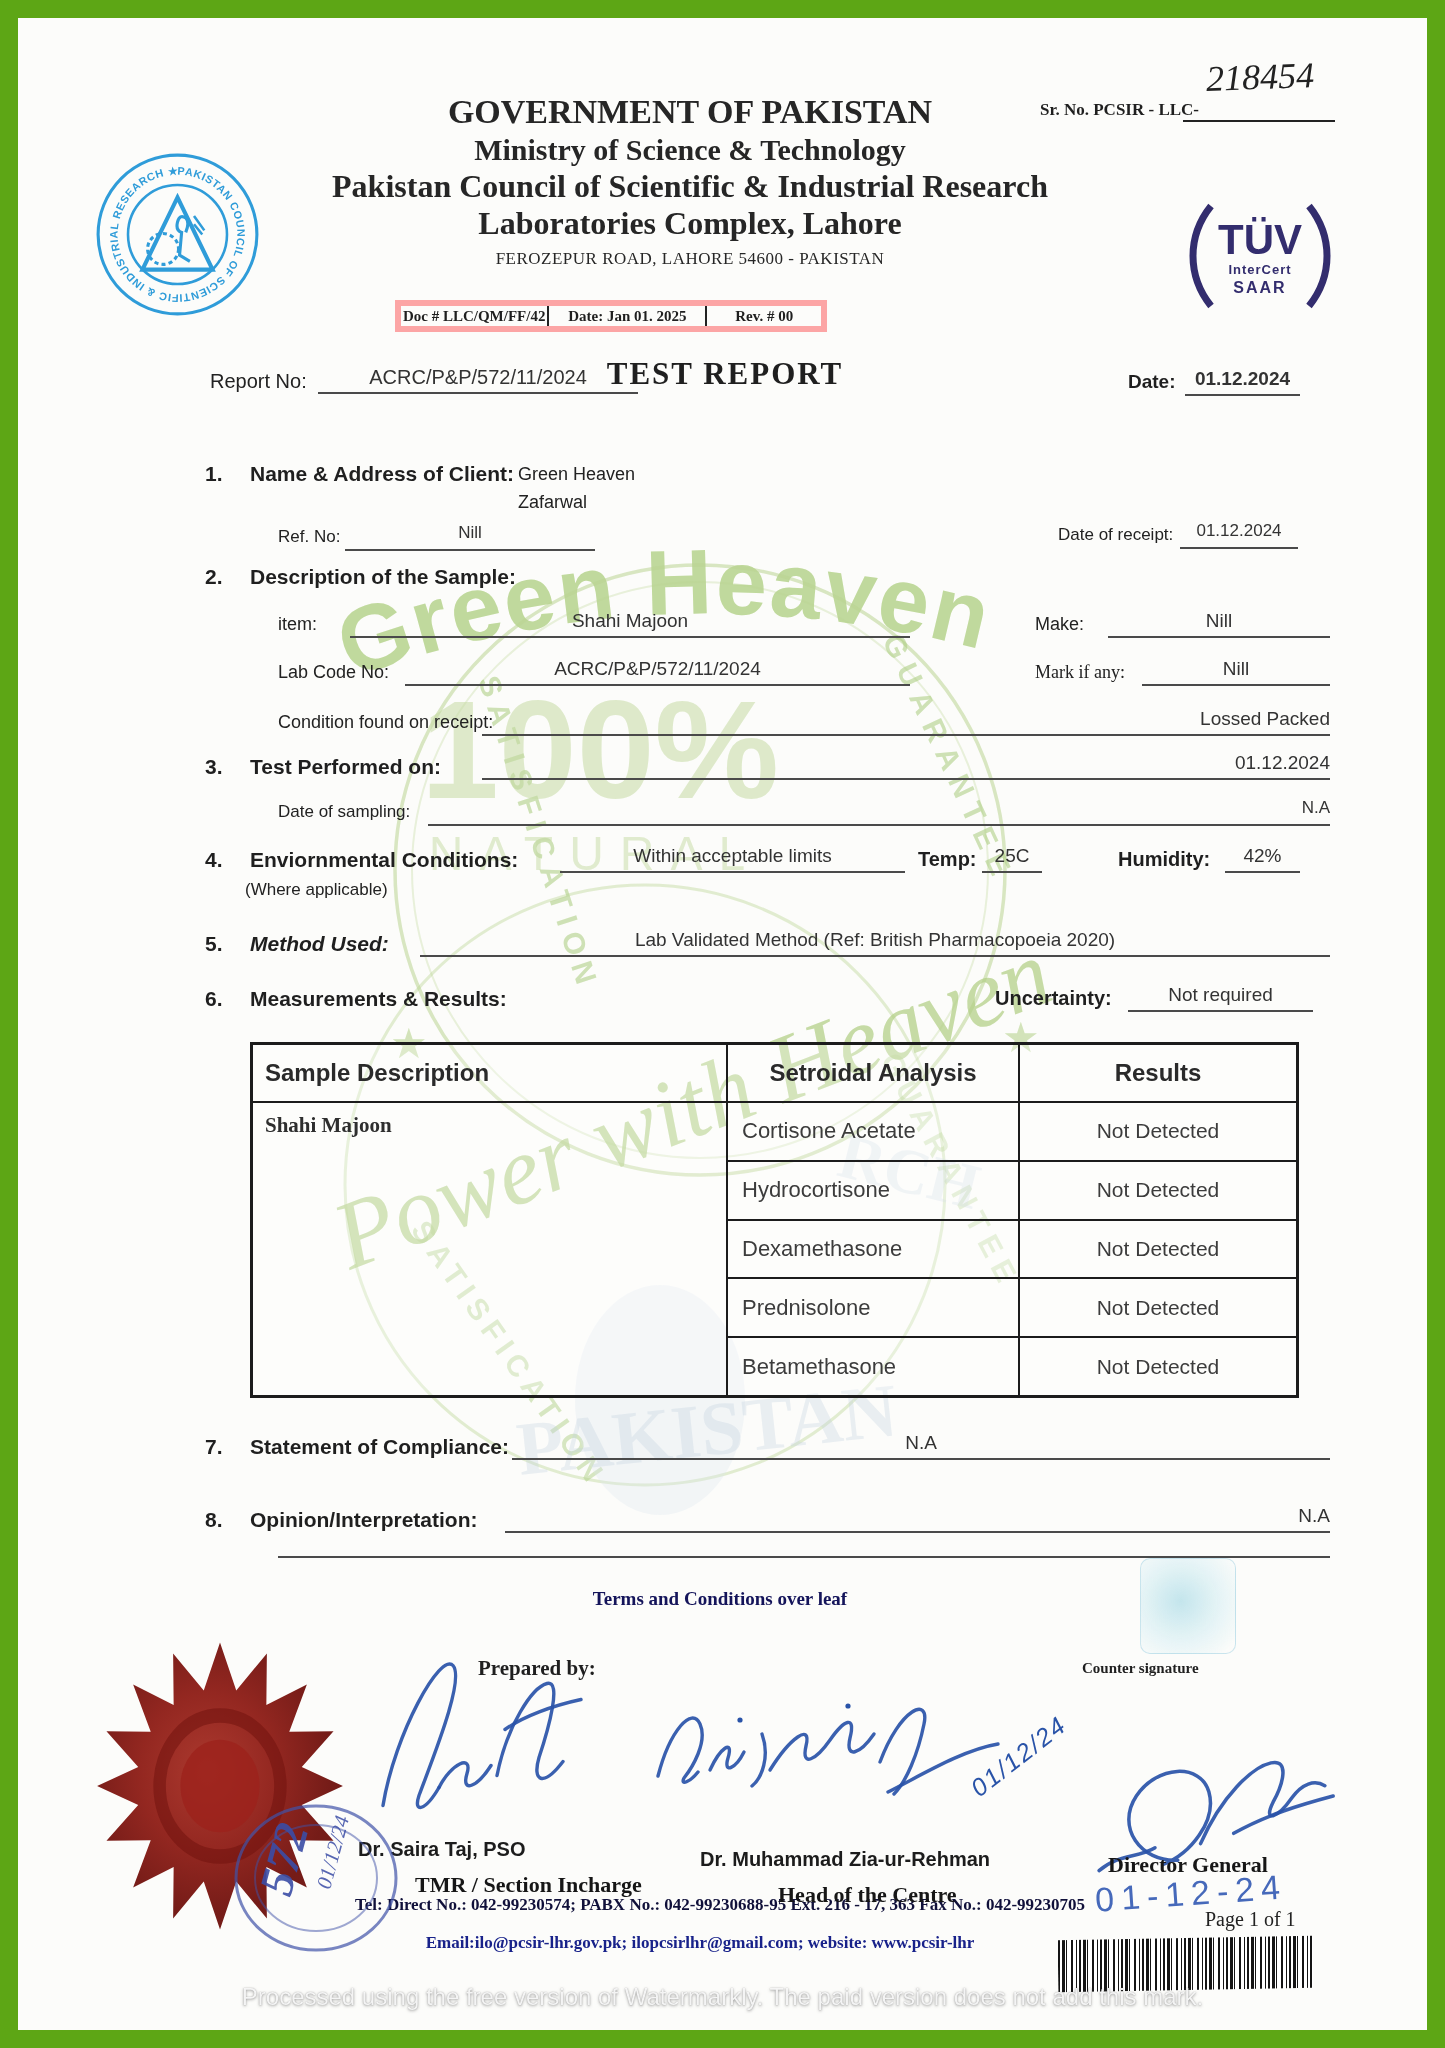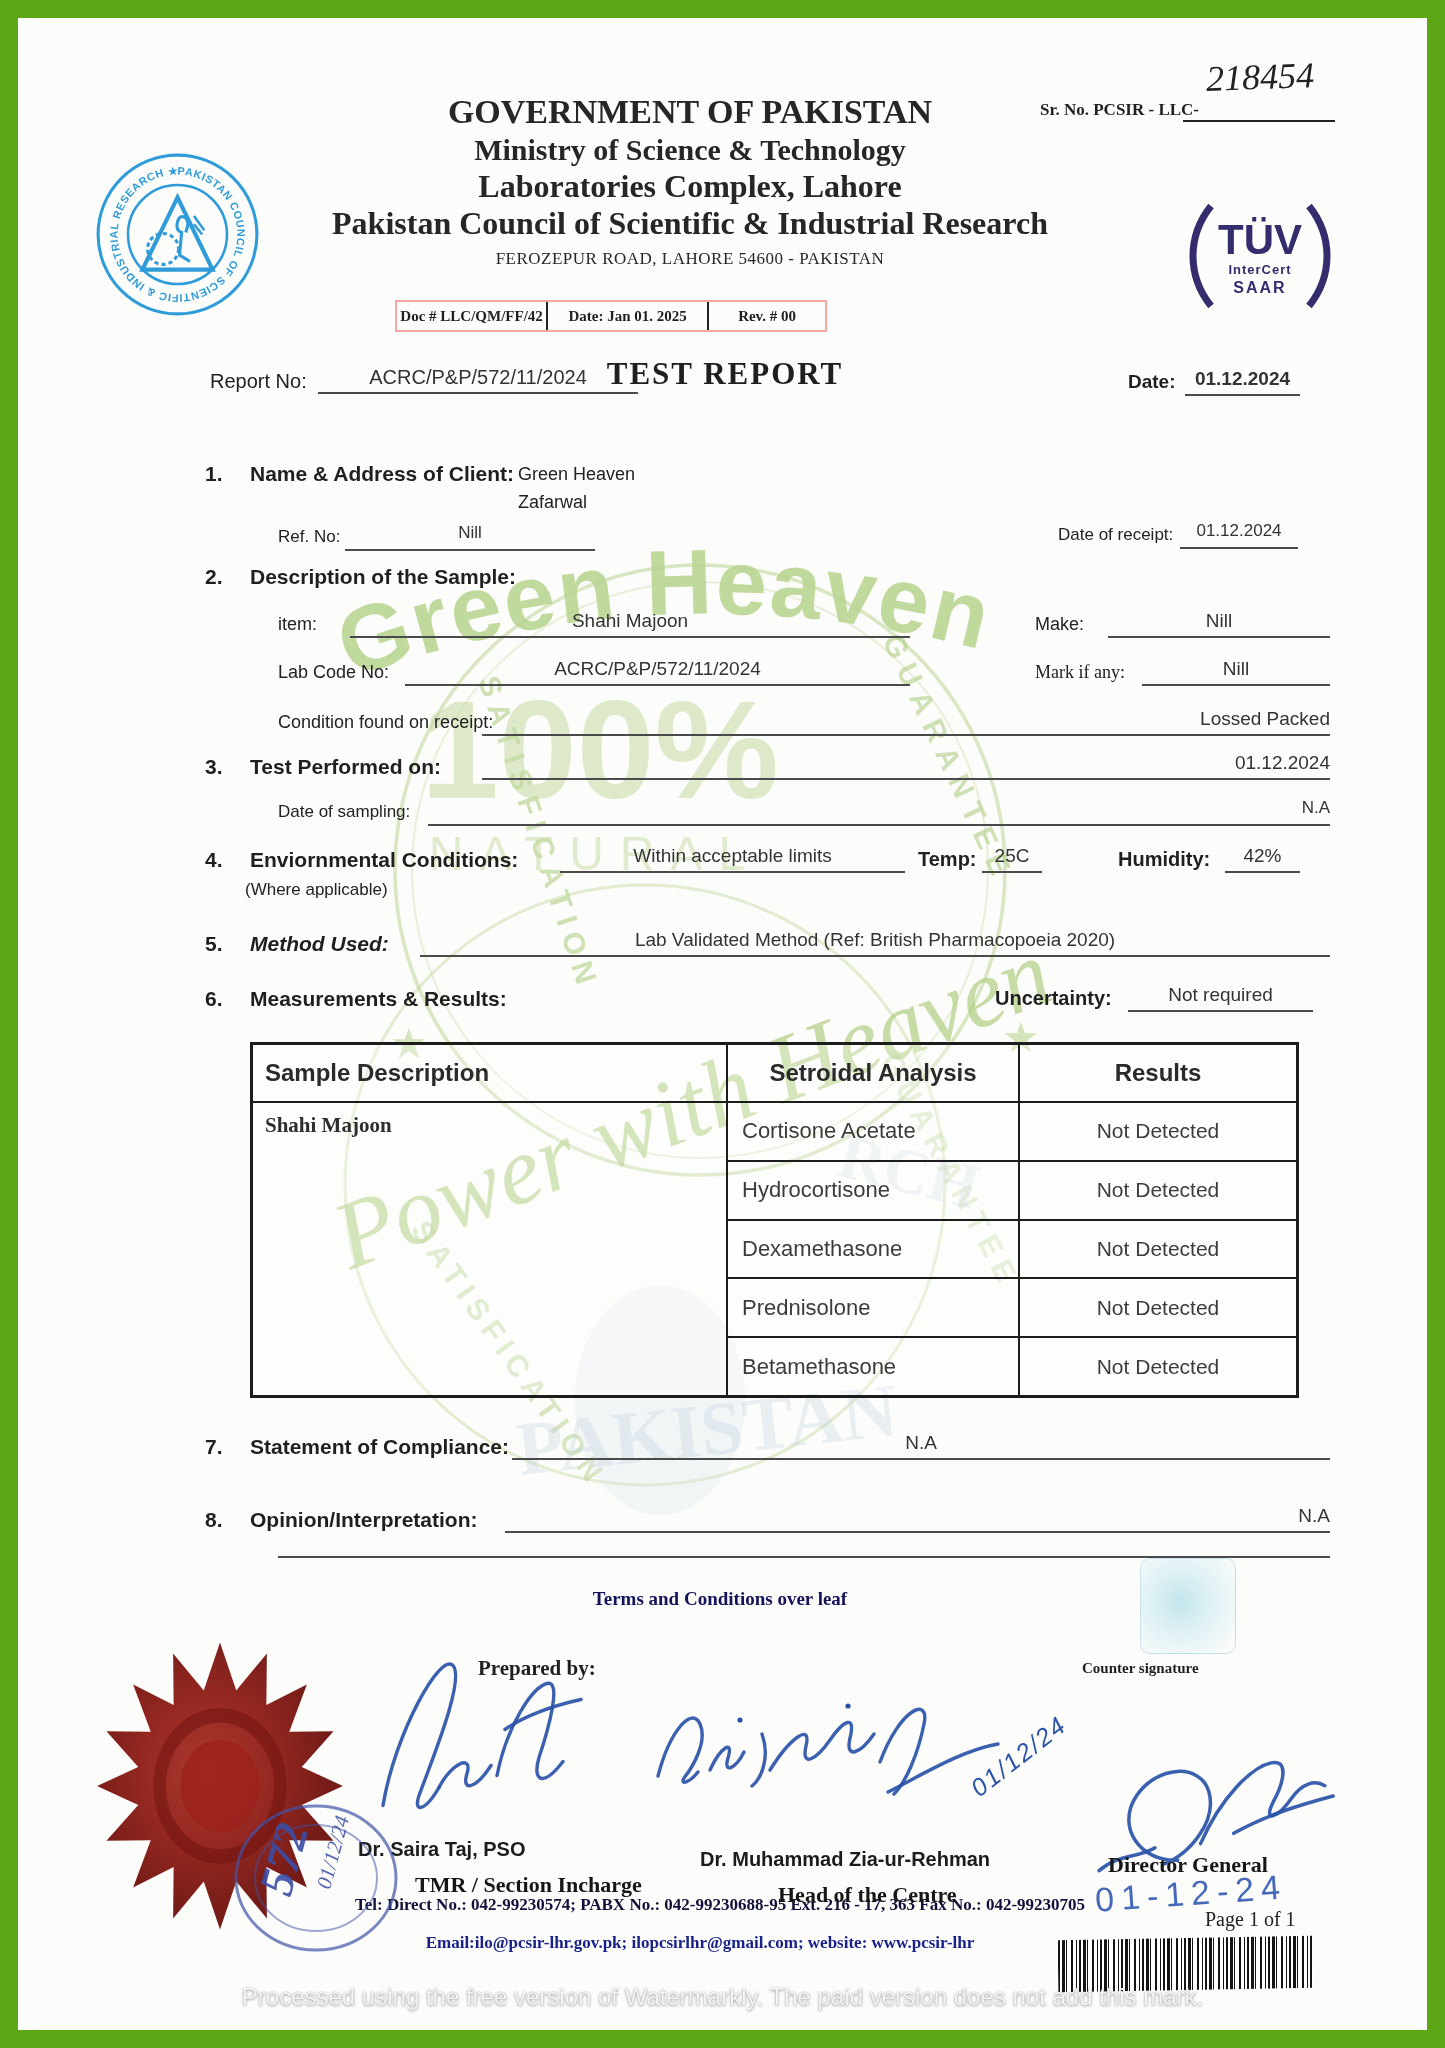--- a/index.html
+++ b/index.html
@@ -14,21 +14,21 @@
   .hgov{font-size:34px;} .hmin{font-size:30px;} .hcou{font-size:32px;} .hcom{font-size:32px;}
   .haddr{font-size:17px;letter-spacing:.5px;}
   .hline{line-height:1.18;color:#262626;}
   
   .fl{border-bottom:2px solid #4a4a4a;font-size:19px;color:#333;text-align:center;height:26px;}
   .fl.left{text-align:right;}
   .lab{font-size:18px;color:#222;}
   .snum{font-size:21px;font-weight:bold;}
   .slab{font-size:21px;font-weight:bold;}
   
-  .docbar{display:flex;border:2px solid #fca5a5;height:32px;box-sizing:border-box;}
+  .docbar{display:flex;border:6px solid #fca5a5;height:32px;box-sizing:border-box;}
   .docbar div{border-right:2px solid #222;display:flex;align-items:center;justify-content:center;
       font-family:"Liberation Serif",serif;font-weight:bold;font-size:15px;}
   .docbar div:last-child{border-right:none;}
   
   .tbl{display:grid;grid-template-columns:473px 292px 278px;grid-template-rows:56px repeat(5,58.8px);
        border:3px solid #1c1c1c;box-sizing:content-box;background:rgba(255,255,255,.25);}
   .tbl .c{border-left:2px solid #1c1c1c;border-top:2px solid #1c1c1c;display:flex;align-items:center;box-sizing:border-box;}
   .tbl .nl{border-left:none;} .tbl .nt{border-top:none;}
   .th{font-size:24px;font-weight:bold;color:#2a2a2a;}
   .cell{font-size:22px;color:#3c3c3c;padding-left:14px;}
@@ -87,22 +87,22 @@
     <circle cx="80" cy="80" r="48" fill="none" stroke="#2f9cd9" stroke-width="2.5"></circle>
     <path d="M 80 44 L 114 114 L 46 114 Z" fill="none" stroke="#2f9cd9" stroke-width="4"></path>
     <circle cx="66" cy="94" r="15" fill="none" stroke="#2f9cd9" stroke-width="3" stroke-dasharray="4 3"></circle>
     <path d="M 88 78 q 4 -10 0 -14 q -6 -4 -8 4 q -2 8 4 10 l -2 22 l 10 6" fill="none" stroke="#2f9cd9" stroke-width="3"></path>
     <path d="M 96 62 l 10 14 M 96 70 l 8 10" stroke="#2f9cd9" stroke-width="2.5"></path>
   </svg>
 
   <div class="abs ctr hline" style="left:250px;top:92px;width:880px;z-index:2;">
     <div class="ser b hgov">GOVERNMENT OF PAKISTAN</div>
     <div class="ser b hmin">Ministry of Science &amp; Technology</div>
+    <div class="ser b hcou">Pakistan Council of Scientific &amp; Industrial Research</div>
     <div class="ser b hcom">Laboratories Complex, Lahore</div>
-    <div class="ser b hcou">Pakistan Council of Scientific &amp; Industrial Research</div>
     <div class="ser haddr" style="margin-top:6px;">FEROZEPUR ROAD, LAHORE 54600 - PAKISTAN</div>
   </div>
 
   <div class="abs ser b" style="left:1040px;top:100px;font-size:17px;z-index:2;">Sr. No. PCSIR - LLC-</div>
   <div class="abs ser ctr" style="left:1185px;top:56px;width:150px;font-style:italic;font-size:36px;color:#222;transform:rotate(-2deg);z-index:2;">218454</div>
   <div class="abs" style="left:1183px;top:120px;width:152px;border-top:2px solid #222;z-index:2;"></div>
 
   <svg class="abs" style="left:1185px;top:200px;z-index:2;" width="150" height="112" viewBox="0 0 150 112">
     <path d="M 26 6 C 2 36 2 76 26 106" fill="none" stroke="#332d6e" stroke-width="7"></path>
     <path d="M 124 6 C 148 36 148 76 124 106" fill="none" stroke="#332d6e" stroke-width="7"></path>

